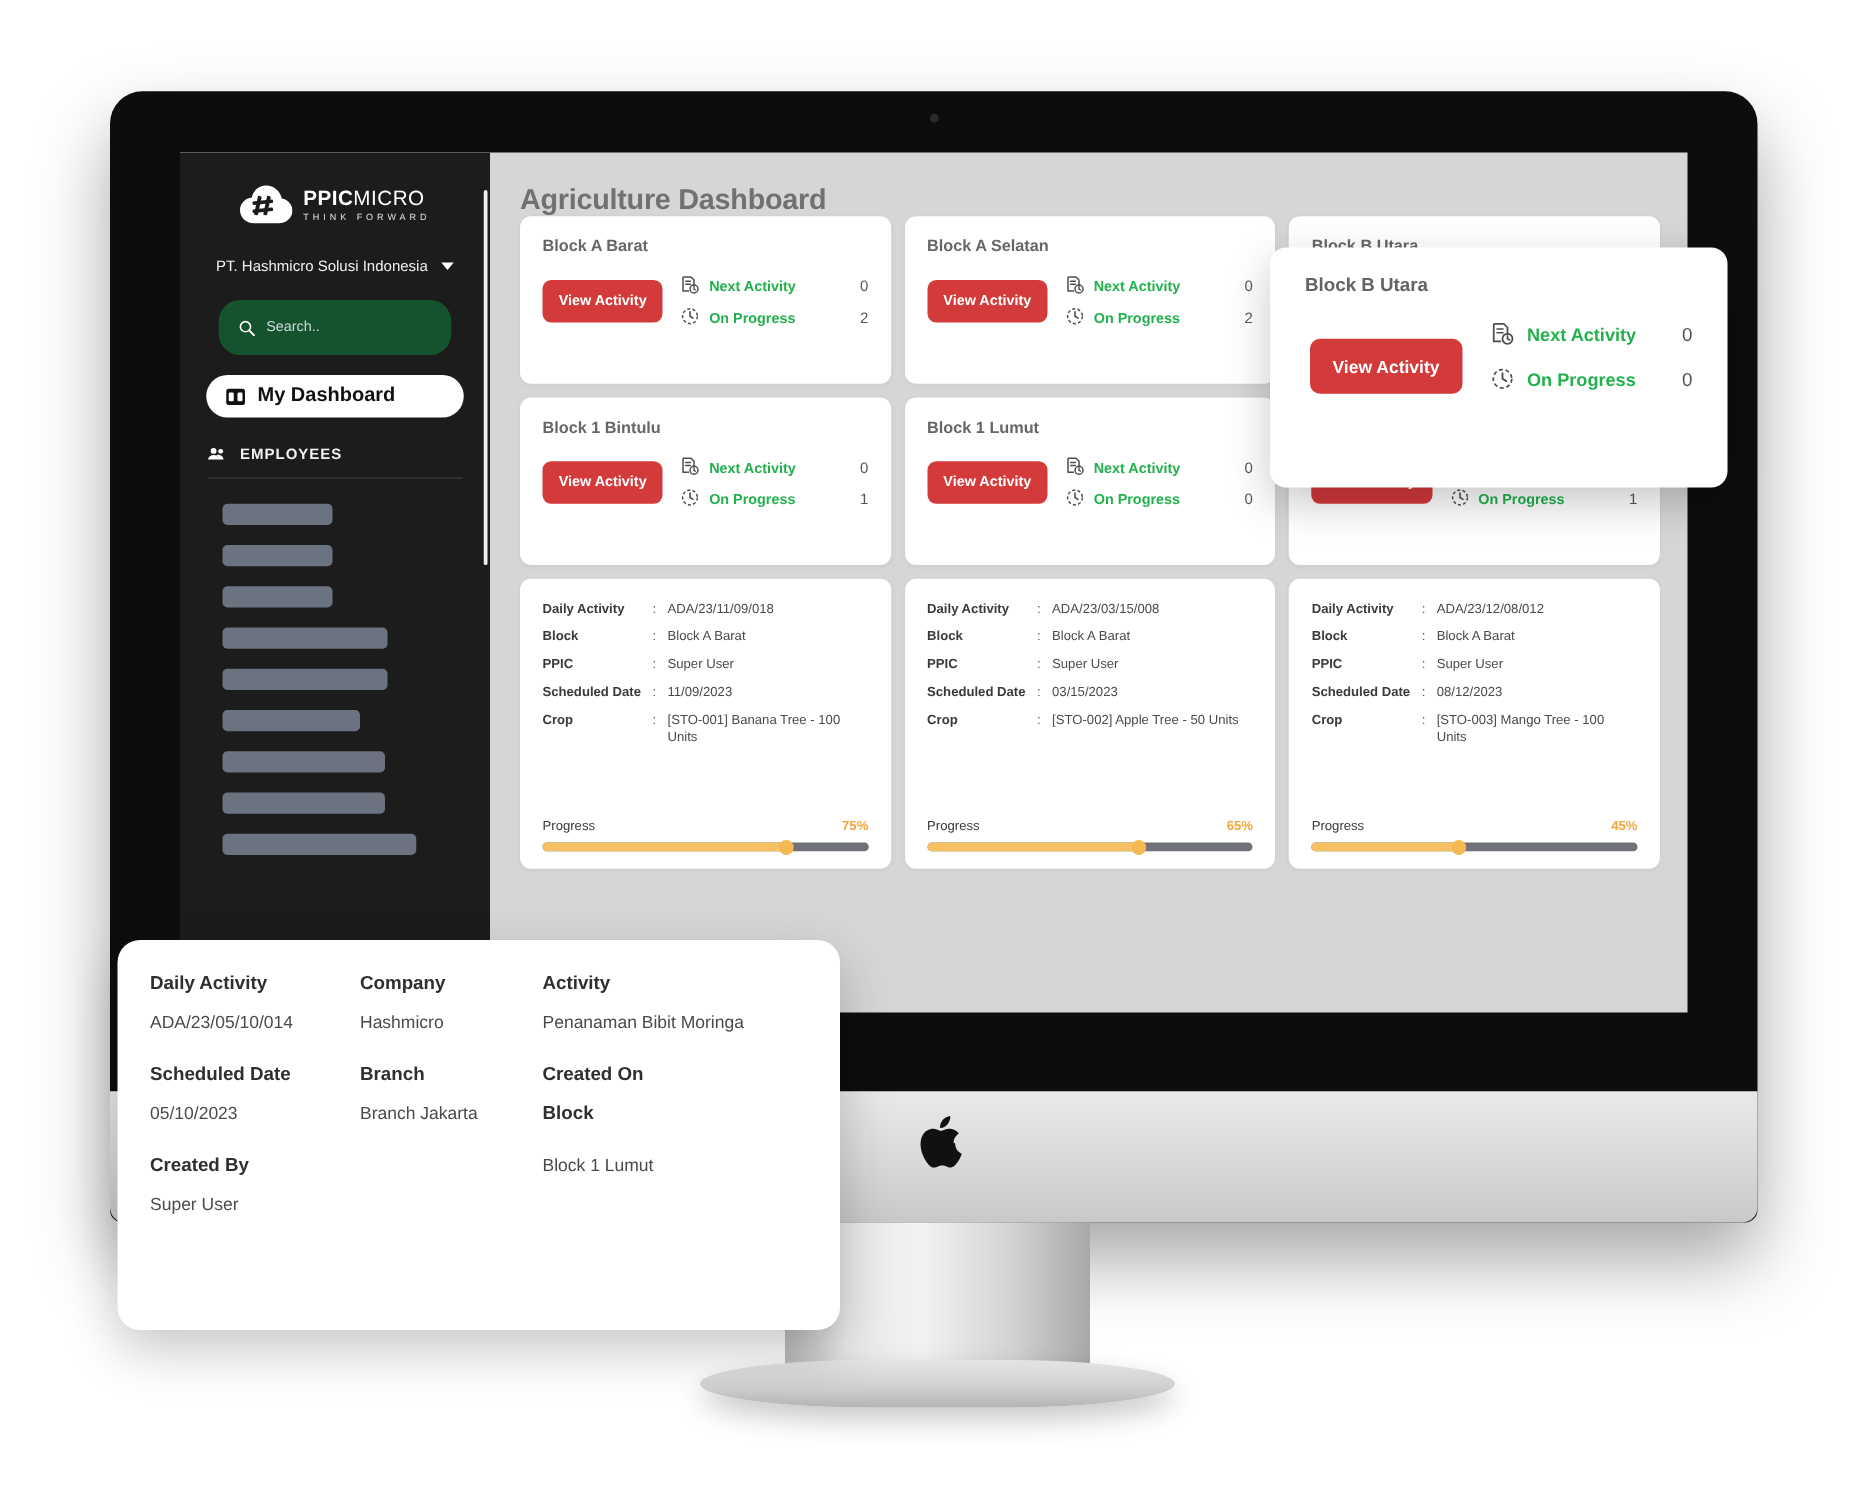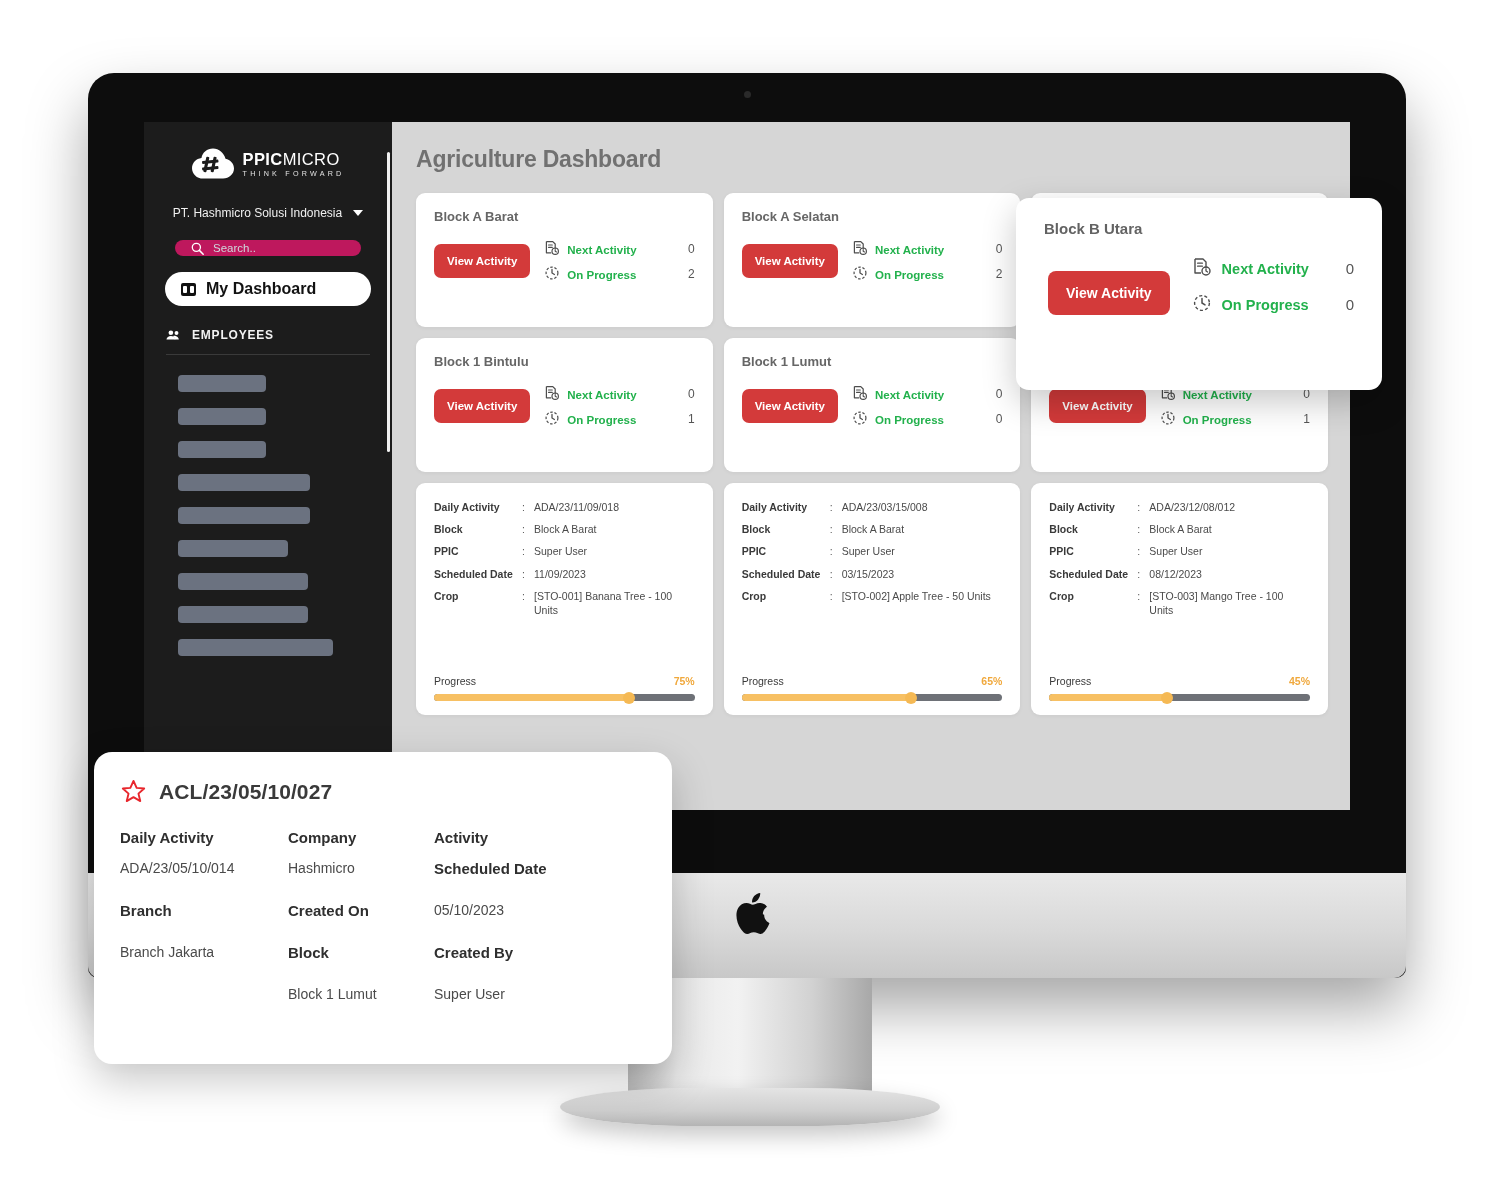--- a/index.html
+++ b/index.html
@@ -75,22 +75,22 @@
   .logo-top .thin { font-weight: 400; }
   .logo-sub { font-size: 7.2px; letter-spacing: 3.2px; color: #e3e3e3; margin-top: 3px; }
 
   .company-row {
     display: flex; align-items: center; justify-content: center; gap: 11px;
     color: #f0f0f0; font-size: 12px; margin-bottom: 20px;
   }
   .caret-down { width: 0; height: 0; border-left: 5px solid transparent; border-right: 5px solid transparent; border-top: 6px solid #fff; }
 
   .side-search {
-    margin: 17px auto 16px auto; width: 186px; height: 16px;
-    background: #be185d; border-radius: 17px;
+    margin: 17px auto 16px auto; width: 186px; height: 44px;
+    background: #14532d; border-radius: 17px;
     display: flex; align-items: center; gap: 9px; padding: 0 16px;
   }
   .side-search span { color: #cfd9dd; font-size: 11.5px; }
 
   .side-item-active {
     margin: 0 auto 22px auto; width: 206px; height: 34px;
     background: #fff; border-radius: 17px;
     display: flex; align-items: center; gap: 10px; padding: 0 16px;
   }
   .side-item-active span { color: #111; font-size: 16px; font-weight: 700; }
@@ -108,21 +108,21 @@
   .skeletons { margin-top: 20px; padding-left: 34px; }
   .skel { height: 17px; background: #6b7280; border-radius: 4px; margin-bottom: 16px; }
 
   .sidebar-scroll {
     position: absolute; right: 2px; top: 30px;
     width: 3px; height: 300px; background: #f0f0f0; border-radius: 2px;
   }
 
   
   .main { flex: 1; position: relative; padding: 24px 22px 0 24px; overflow: hidden; }
-  .topbar { display: flex; align-items: center; justify-content: space-between; margin-bottom: 20px; }
+  .topbar { display: flex; align-items: center; justify-content: space-between; }
   .page-title { font-size: 23px; font-weight: 700; color: #717171; letter-spacing: -.2px; }
   .top-right { display: flex; align-items: center; gap: 14px; }
   .srch {
     width: 218px; height: 33px; background: #fff; border-radius: 17px;
     display: flex; align-items: center; gap: 9px; padding: 0 14px;
     box-shadow: 0 1px 3px rgba(0,0,0,.06);
   }
   .srch span { color: #9a9a9a; font-size: 11.5px; }
   .profile-pill {
     height: 31px; background: #fff; border-radius: 16px;
@@ -607,32 +607,27 @@
             <path d="M10 5.6V10l3 1.9" fill="none" stroke="#4d4d4d" stroke-width="1.5" stroke-linecap="round"></path>
           </svg>
           <span class="stat-label">On Progress</span>
           <span class="stat-val">0</span>
         </div>
       </div>
     </div>
   </div>
 
   <div class="float-acl">
-    <div class="acl-head">
-      <svg width="27" height="27" viewBox="0 0 24 24">
-        <path d="M12 2.6l2.8 6.2 6.7.6-5.1 4.5 1.6 6.6L12 17l-6 3.5 1.6-6.6L2.5 9.4l6.7-.6z" fill="none" stroke="#e8262c" stroke-width="1.7" stroke-linejoin="round"></path>
-      </svg>
-      <span class="acl-code">ACL/23/05/10/027</span>
-    </div>
     <div class="acl-grid" id="acl-grid">
         <div class="acl-k">Daily Activity</div>
         <div class="acl-k">Company</div>
         <div class="acl-k">Activity</div>
         <div class="acl-v">ADA/23/05/10/014</div>
         <div class="acl-v">Hashmicro</div>
+        <div class="acl-v">Penanaman Bibit Moringa</div>
         <div class="acl-k">Scheduled Date</div>
         <div class="acl-k">Branch</div>
         <div class="acl-k">Created On</div>
         <div class="acl-v">05/10/2023</div>
         <div class="acl-v">Branch Jakarta</div>
         <div class="acl-k">Block</div>
         <div class="acl-k">Created By</div>
         <div class="acl-k"></div>
         <div class="acl-v last">Block 1 Lumut</div>
         <div class="acl-v last">Super User</div>

